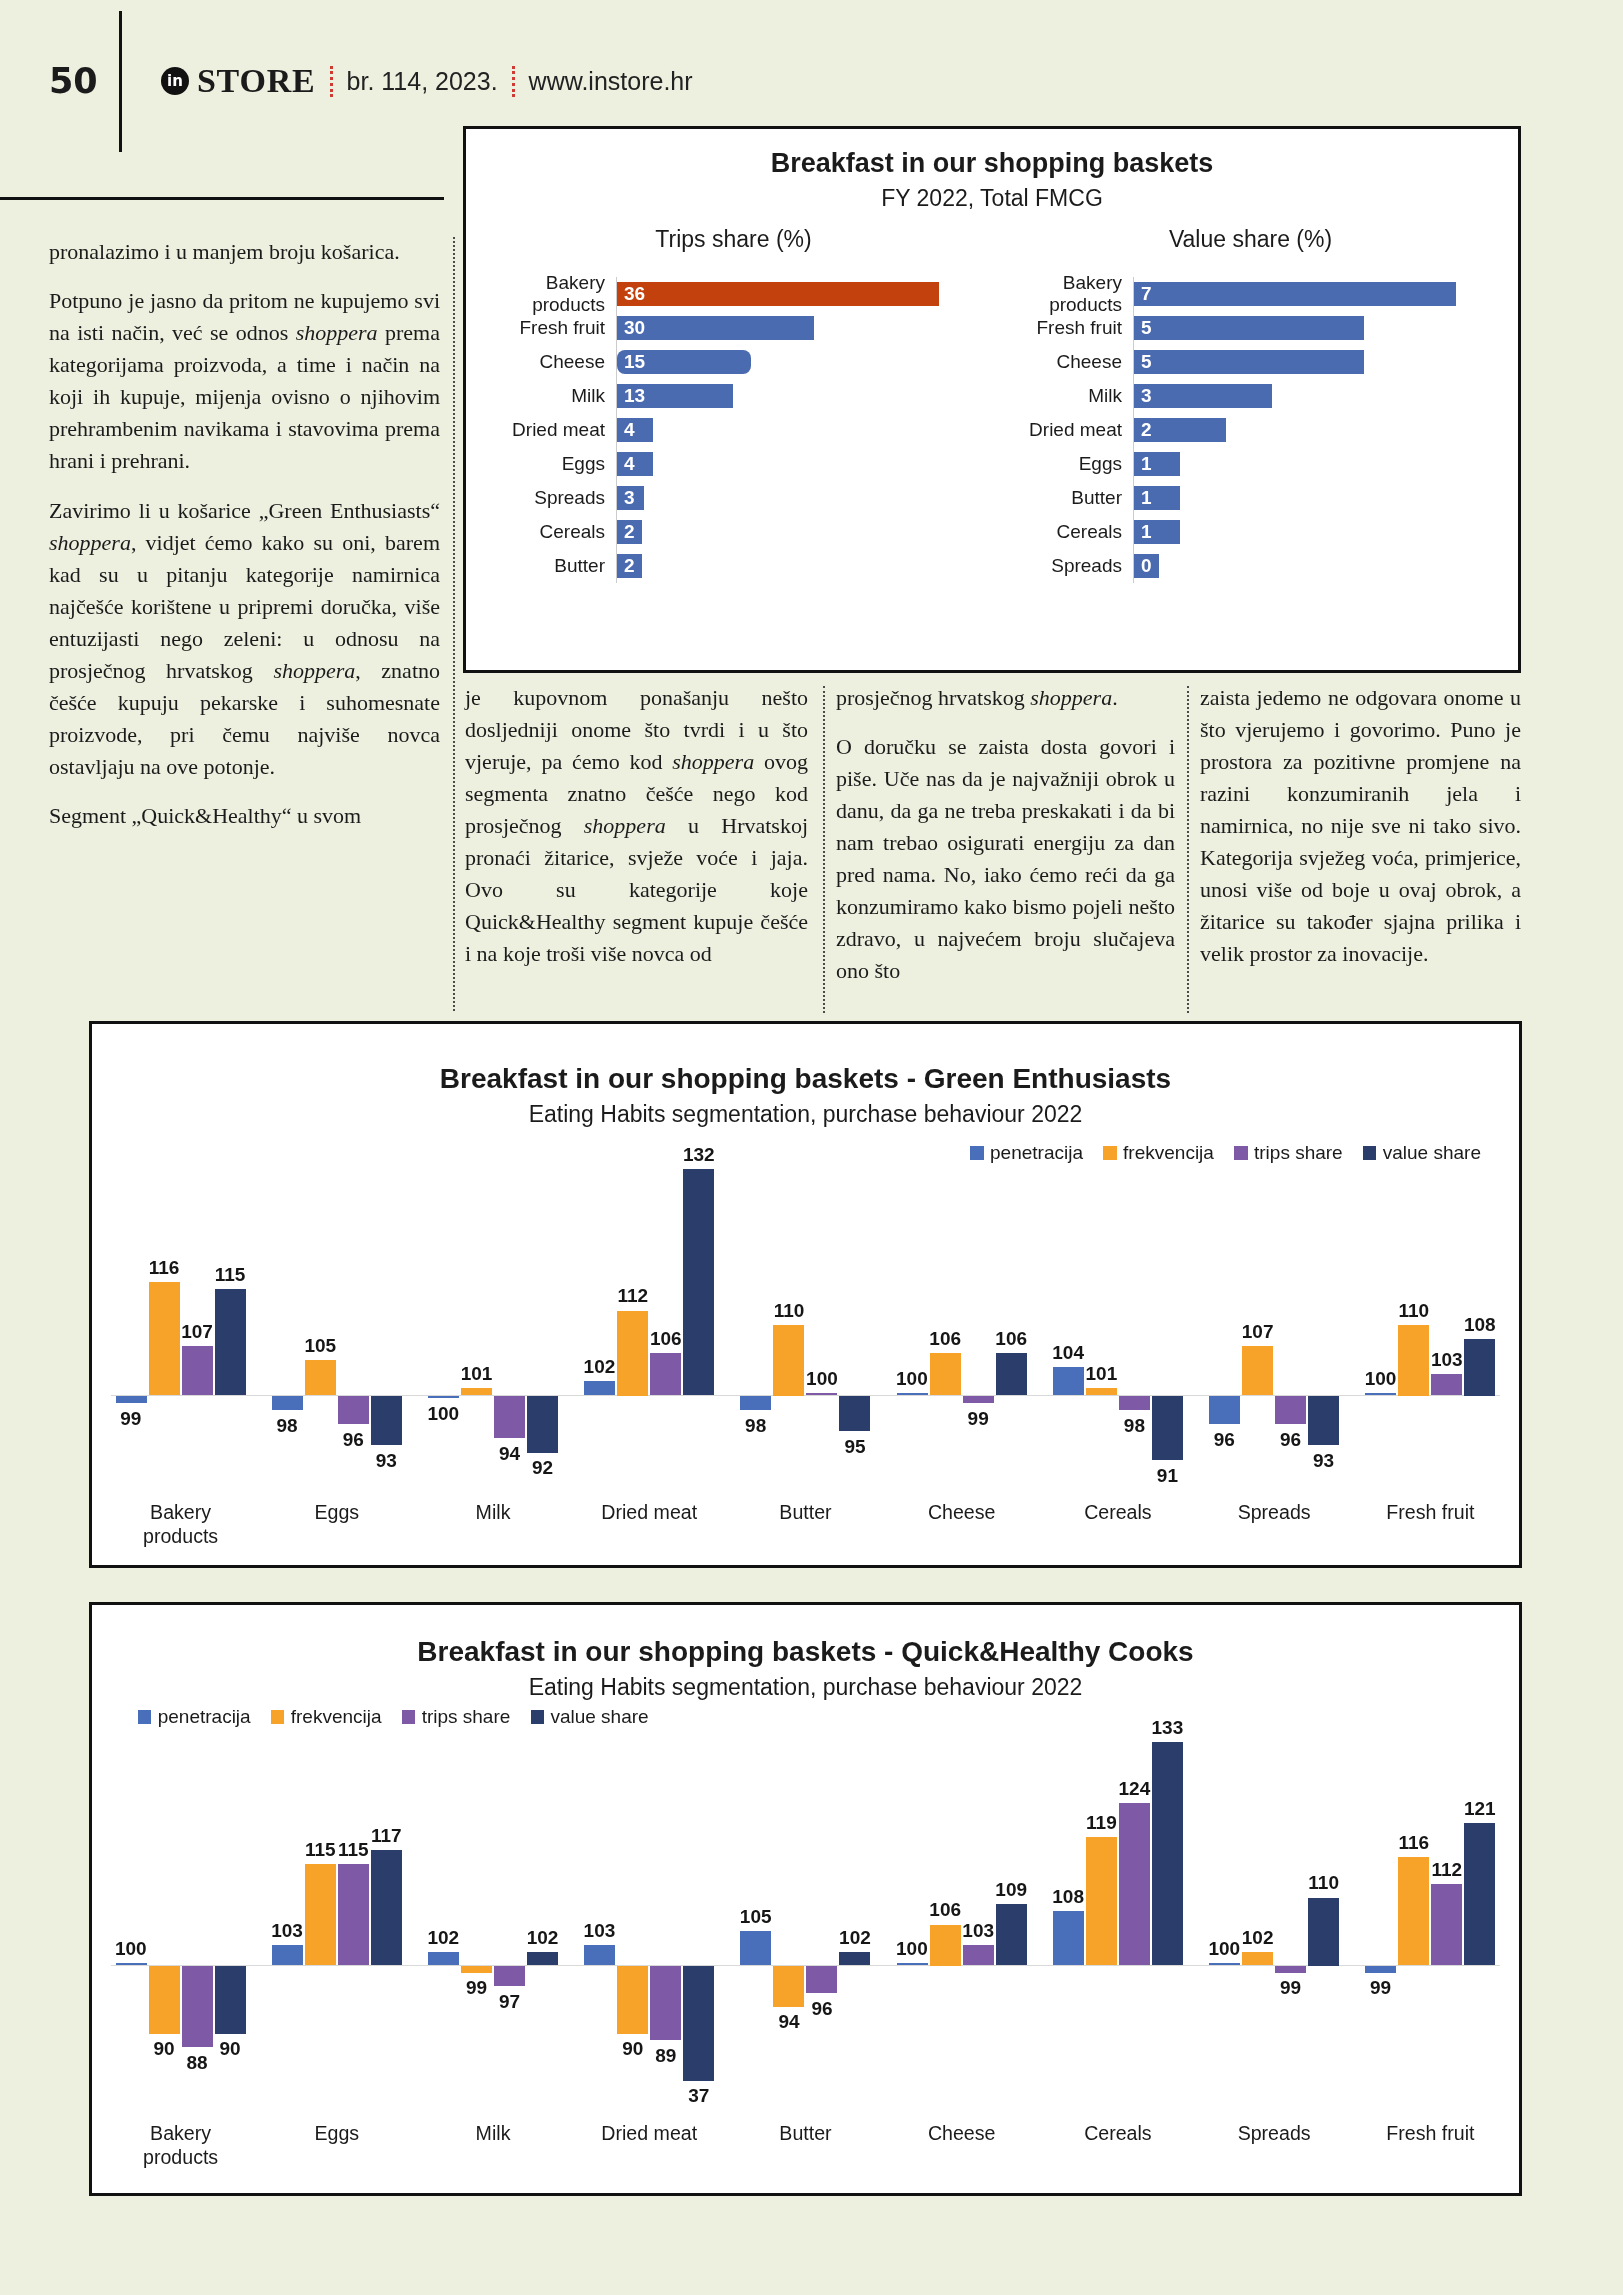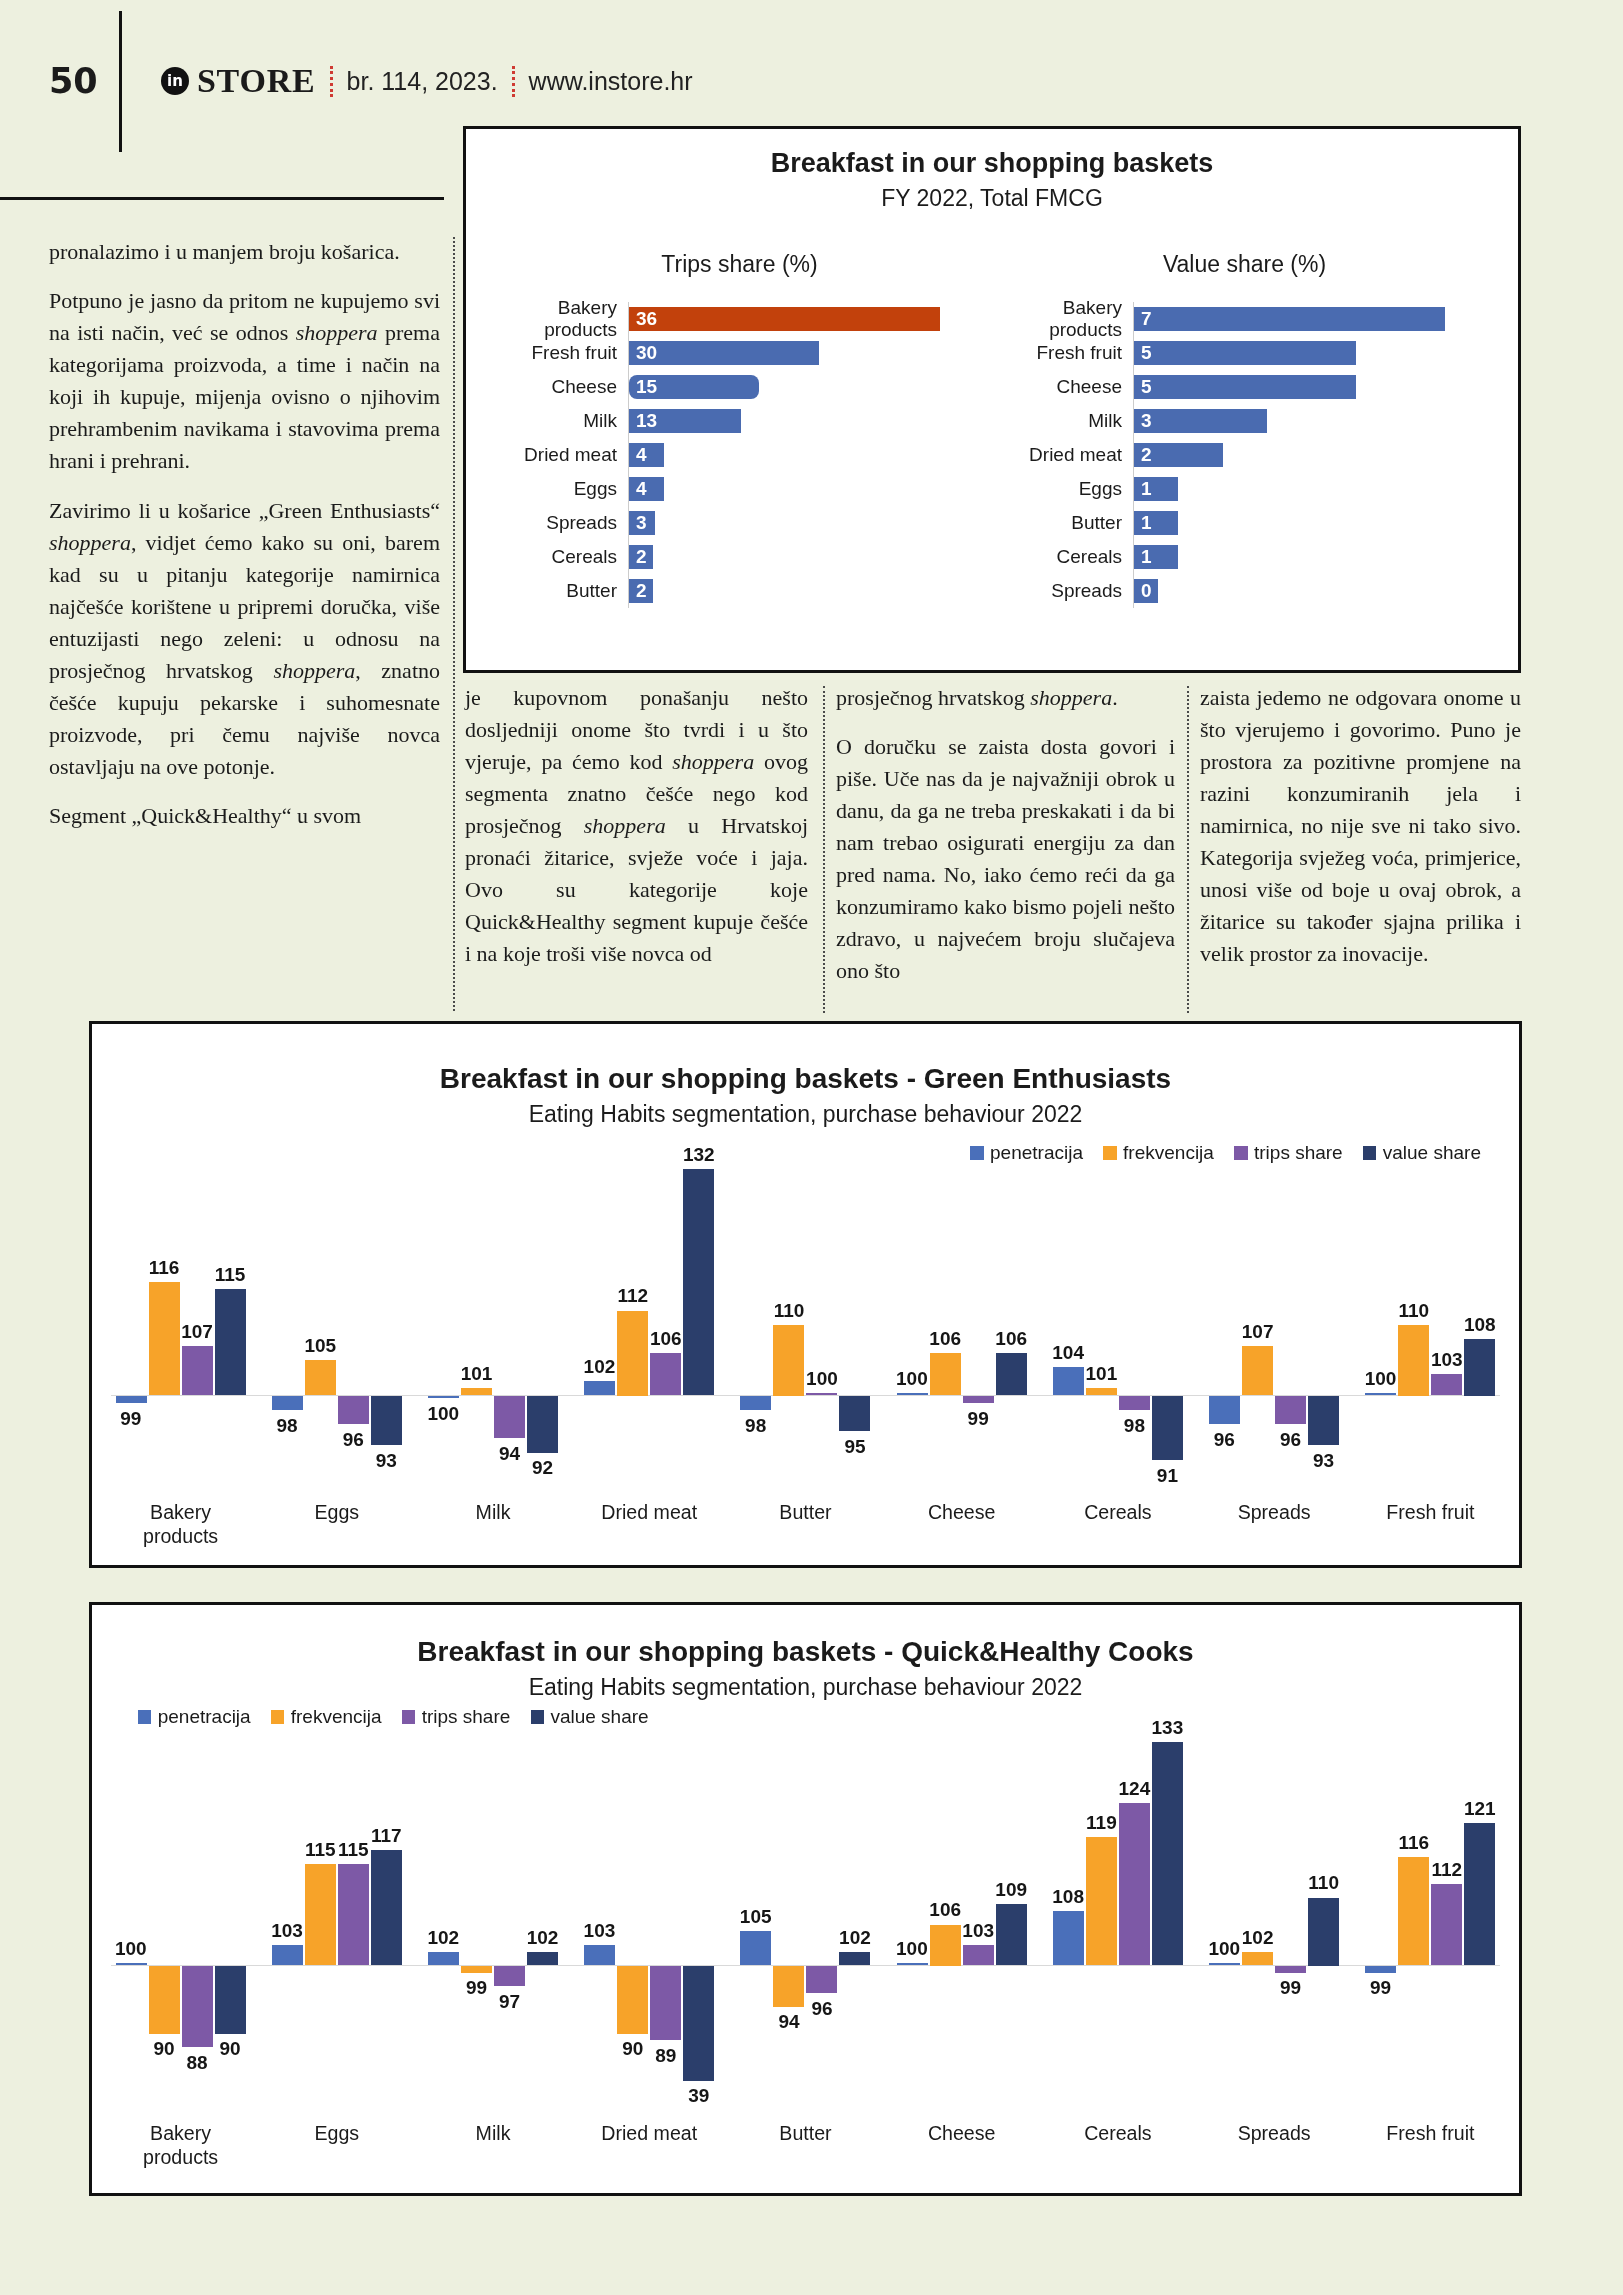--- a/index.html
+++ b/index.html
@@ -38,21 +38,21 @@
   .panel-top    { left:463px; top:126px;  width:1058px; height:547px; }
   .panel-middle { left:89px; top:1021px; width:1433px; height:547px; }
   .panel-bottom { left:89px; top:1602px; width:1433px; height:594px; }
   .panel-title { text-align:center; font-weight:bold; font-size:28px; }
   .panel-sub   { text-align:center; font-size:23px; margin-top:6.3px; }
   .panel-top .panel-title { font-size:27px; margin-top:19px; }
   .panel-middle .panel-title { margin-top:39px; }
   .panel-bottom .panel-title { margin-top:31px; }
 
   
-  .hcharts { display:flex; margin-top:39px; padding:0 21px; }
+  .hcharts { display:flex; margin-top:14px; padding:0 9px; }
   .hpanel { flex:1; min-width:0; }
   .hpanel-title { text-align:center; font-size:23px; margin-bottom:23.6px; }
   .hrow { display:flex; align-items:center; height:34px; }
   .hlabel { width:141px; text-align:right; padding-right:11px; font-size:19px; flex:none; }
   .htrack { flex:1; align-self:stretch; display:flex; align-items:center; border-left:1.6px solid #ccc; margin-right:17.3px; position:relative; }
   .hbar { height:24px; display:flex; align-items:center; }
   .hbar span { padding-left:7px; color:#fff; font-weight:bold; font-size:19px; }
 
   
   .legend { position:absolute; display:flex; gap:20.4px; }
@@ -450,21 +450,21 @@
           <div class="gval" style="left: 93px; top: 213px;">102</div>
         </div>
         <div class="group">
           <div class="gbar" style="left: 0px; height: 20px; background: rgb(74, 111, 186); top: 231px;"></div>
           <div class="gval" style="left: -6.3px; top: 206px;">103</div>
           <div class="gbar" style="left: 33px; height: 68px; background: rgb(247, 163, 41); top: 252px;"></div>
           <div class="gval" style="left: 27px; top: 324px;">90</div>
           <div class="gbar" style="left: 66px; height: 74px; background: rgb(125, 89, 166); top: 252px;"></div>
           <div class="gval" style="left: 60px; top: 331px;">89</div>
           <div class="gbar" style="left: 99px; height: 115px; background: rgb(43, 62, 107); top: 252px;"></div>
-          <div class="gval" style="left: 93px; top: 371px;">39</div>
+          <div class="gval" style="left: 93px; top: 371px;">37</div>
         </div>
         <div class="group">
           <div class="gbar" style="left: 0px; height: 34px; background: rgb(74, 111, 186); top: 217px;"></div>
           <div class="gval" style="left: -6.3px; top: 192px;">105</div>
           <div class="gbar" style="left: 33px; height: 41px; background: rgb(247, 163, 41); top: 252px;"></div>
           <div class="gval" style="left: 27px; top: 297px;">94</div>
           <div class="gbar" style="left: 66px; height: 27px; background: rgb(125, 89, 166); top: 252px;"></div>
           <div class="gval" style="left: 60px; top: 284px;">96</div>
           <div class="gbar" style="left: 99px; height: 13.5px; background: rgb(43, 62, 107); top: 238px;"></div>
           <div class="gval" style="left: 93px; top: 213px;">102</div>

